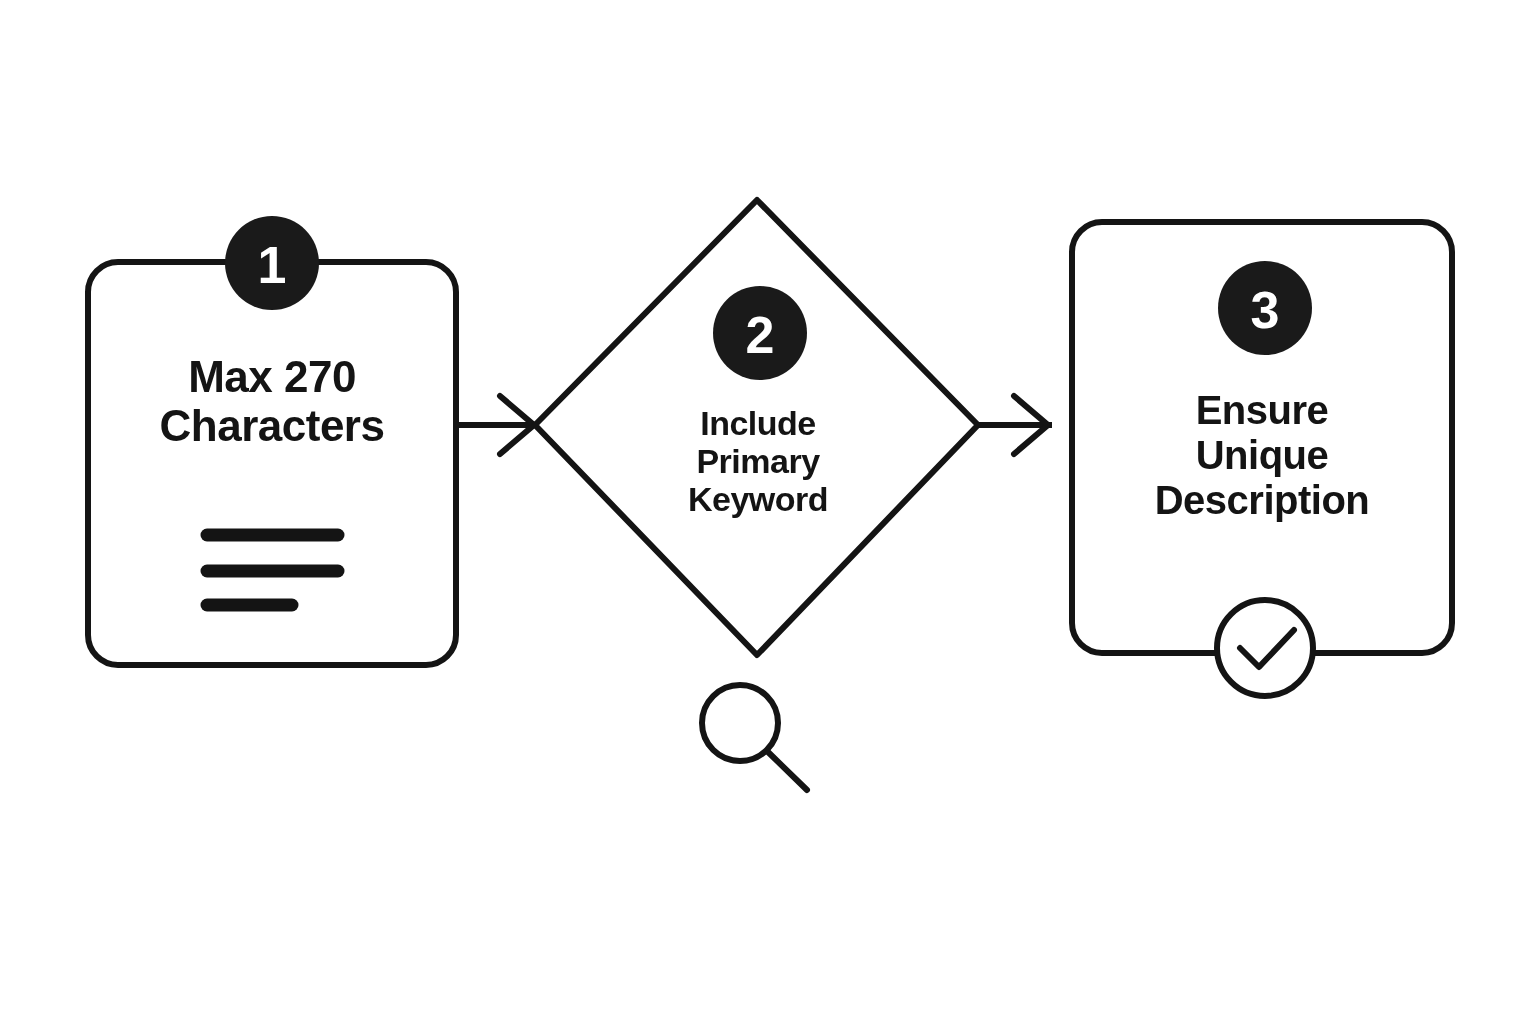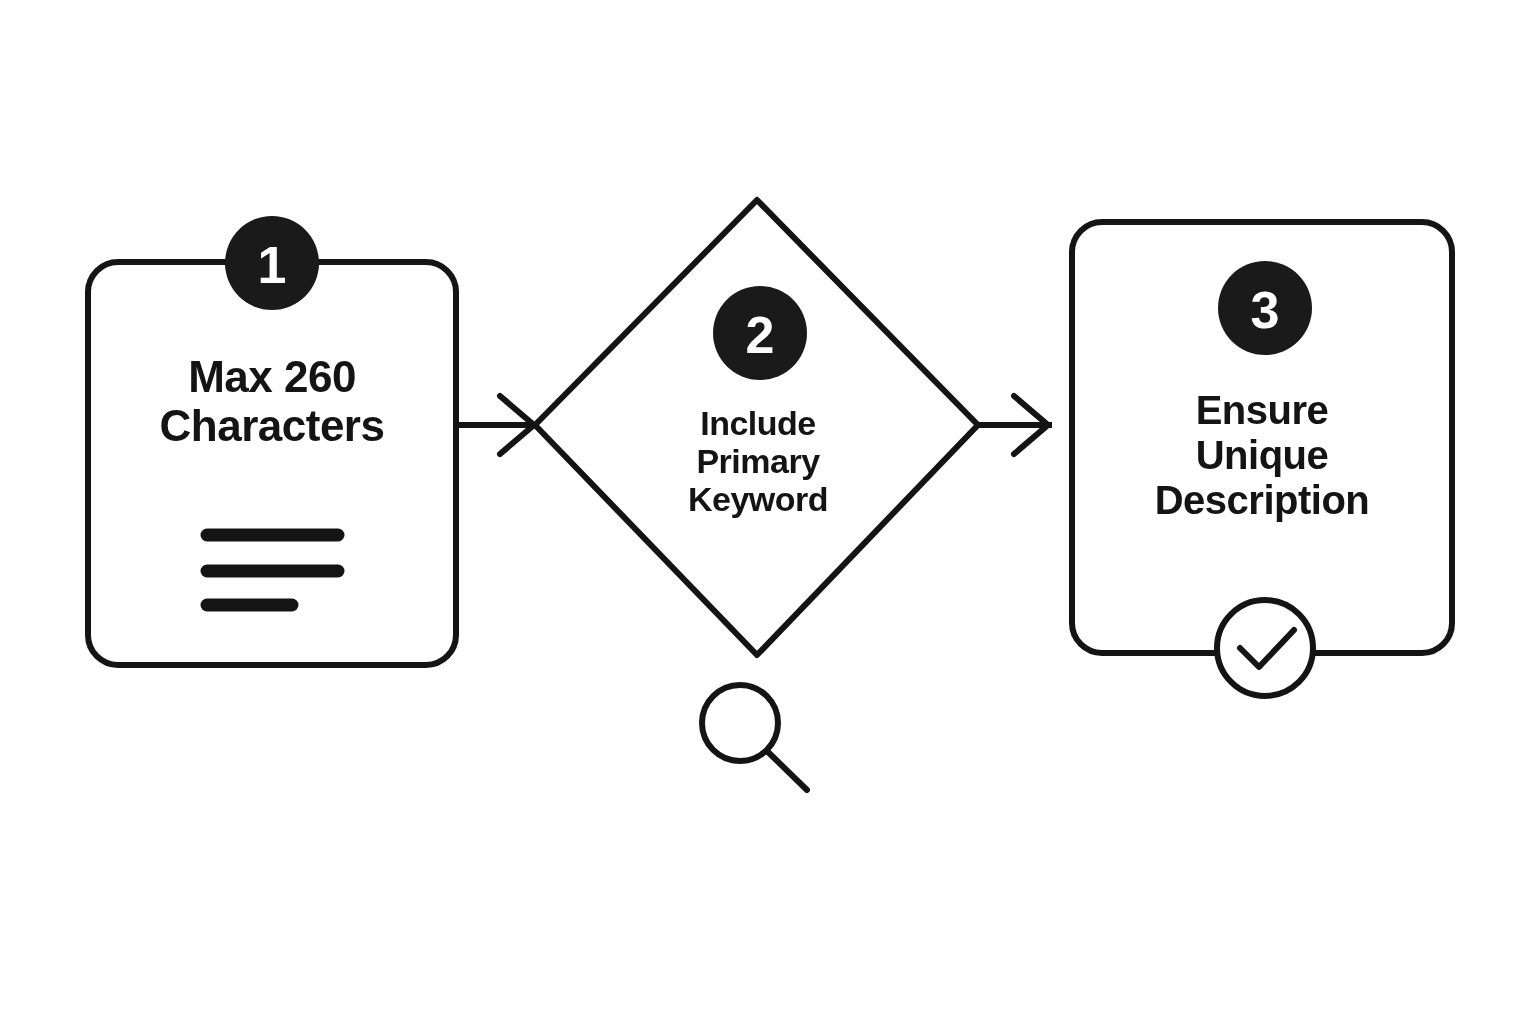--- a/index.html
+++ b/index.html
@@ -151,21 +151,21 @@
       <text class="badge-text" x="760" y="335">2</text>
     </g>
 
     <g>
       <circle class="badge-circle" cx="1265" cy="308" r="47"></circle>
       <text class="badge-text" x="1265" y="310">3</text>
     </g>
 
   </svg>
 
-  <div class="node-label" id="label-node-1">Max 260
+  <div class="node-label" id="label-node-1">Max 270
 Characters</div>
 
   <div class="node-label" id="label-node-2">Include
 Primary
 Keyword</div>
 
   <div class="node-label" id="label-node-3">Ensure
 Unique
 Description</div>
 

